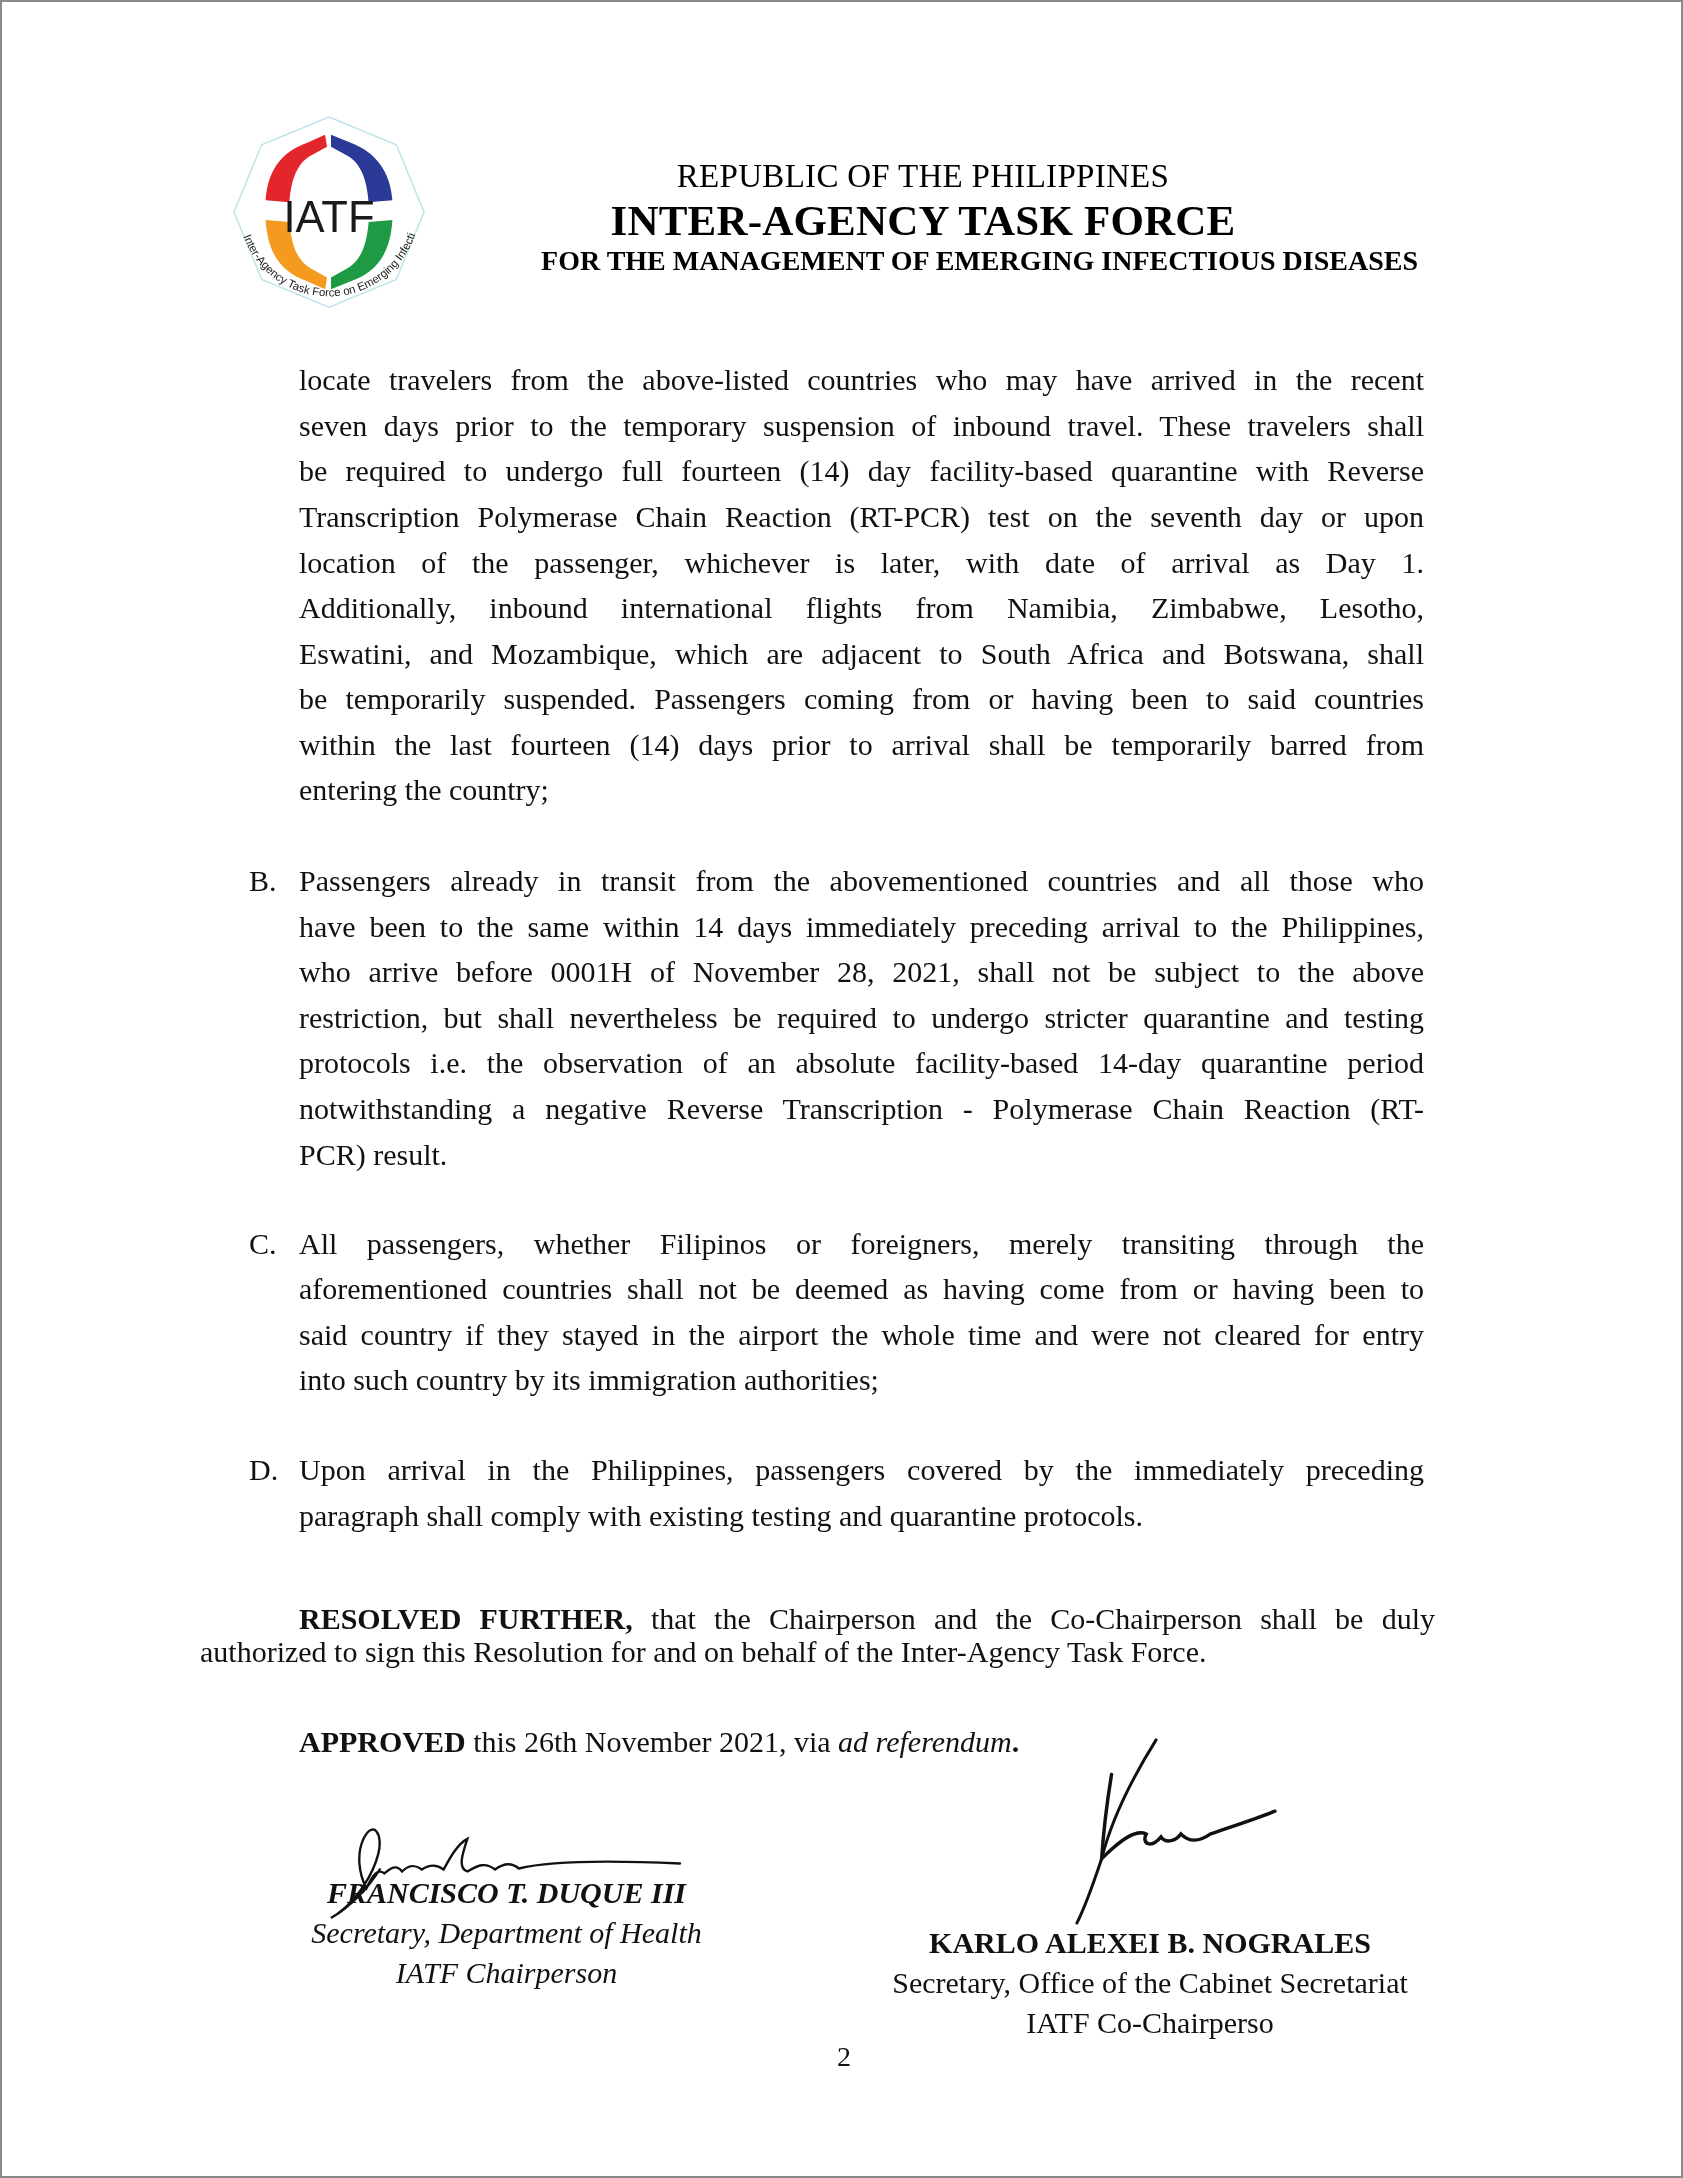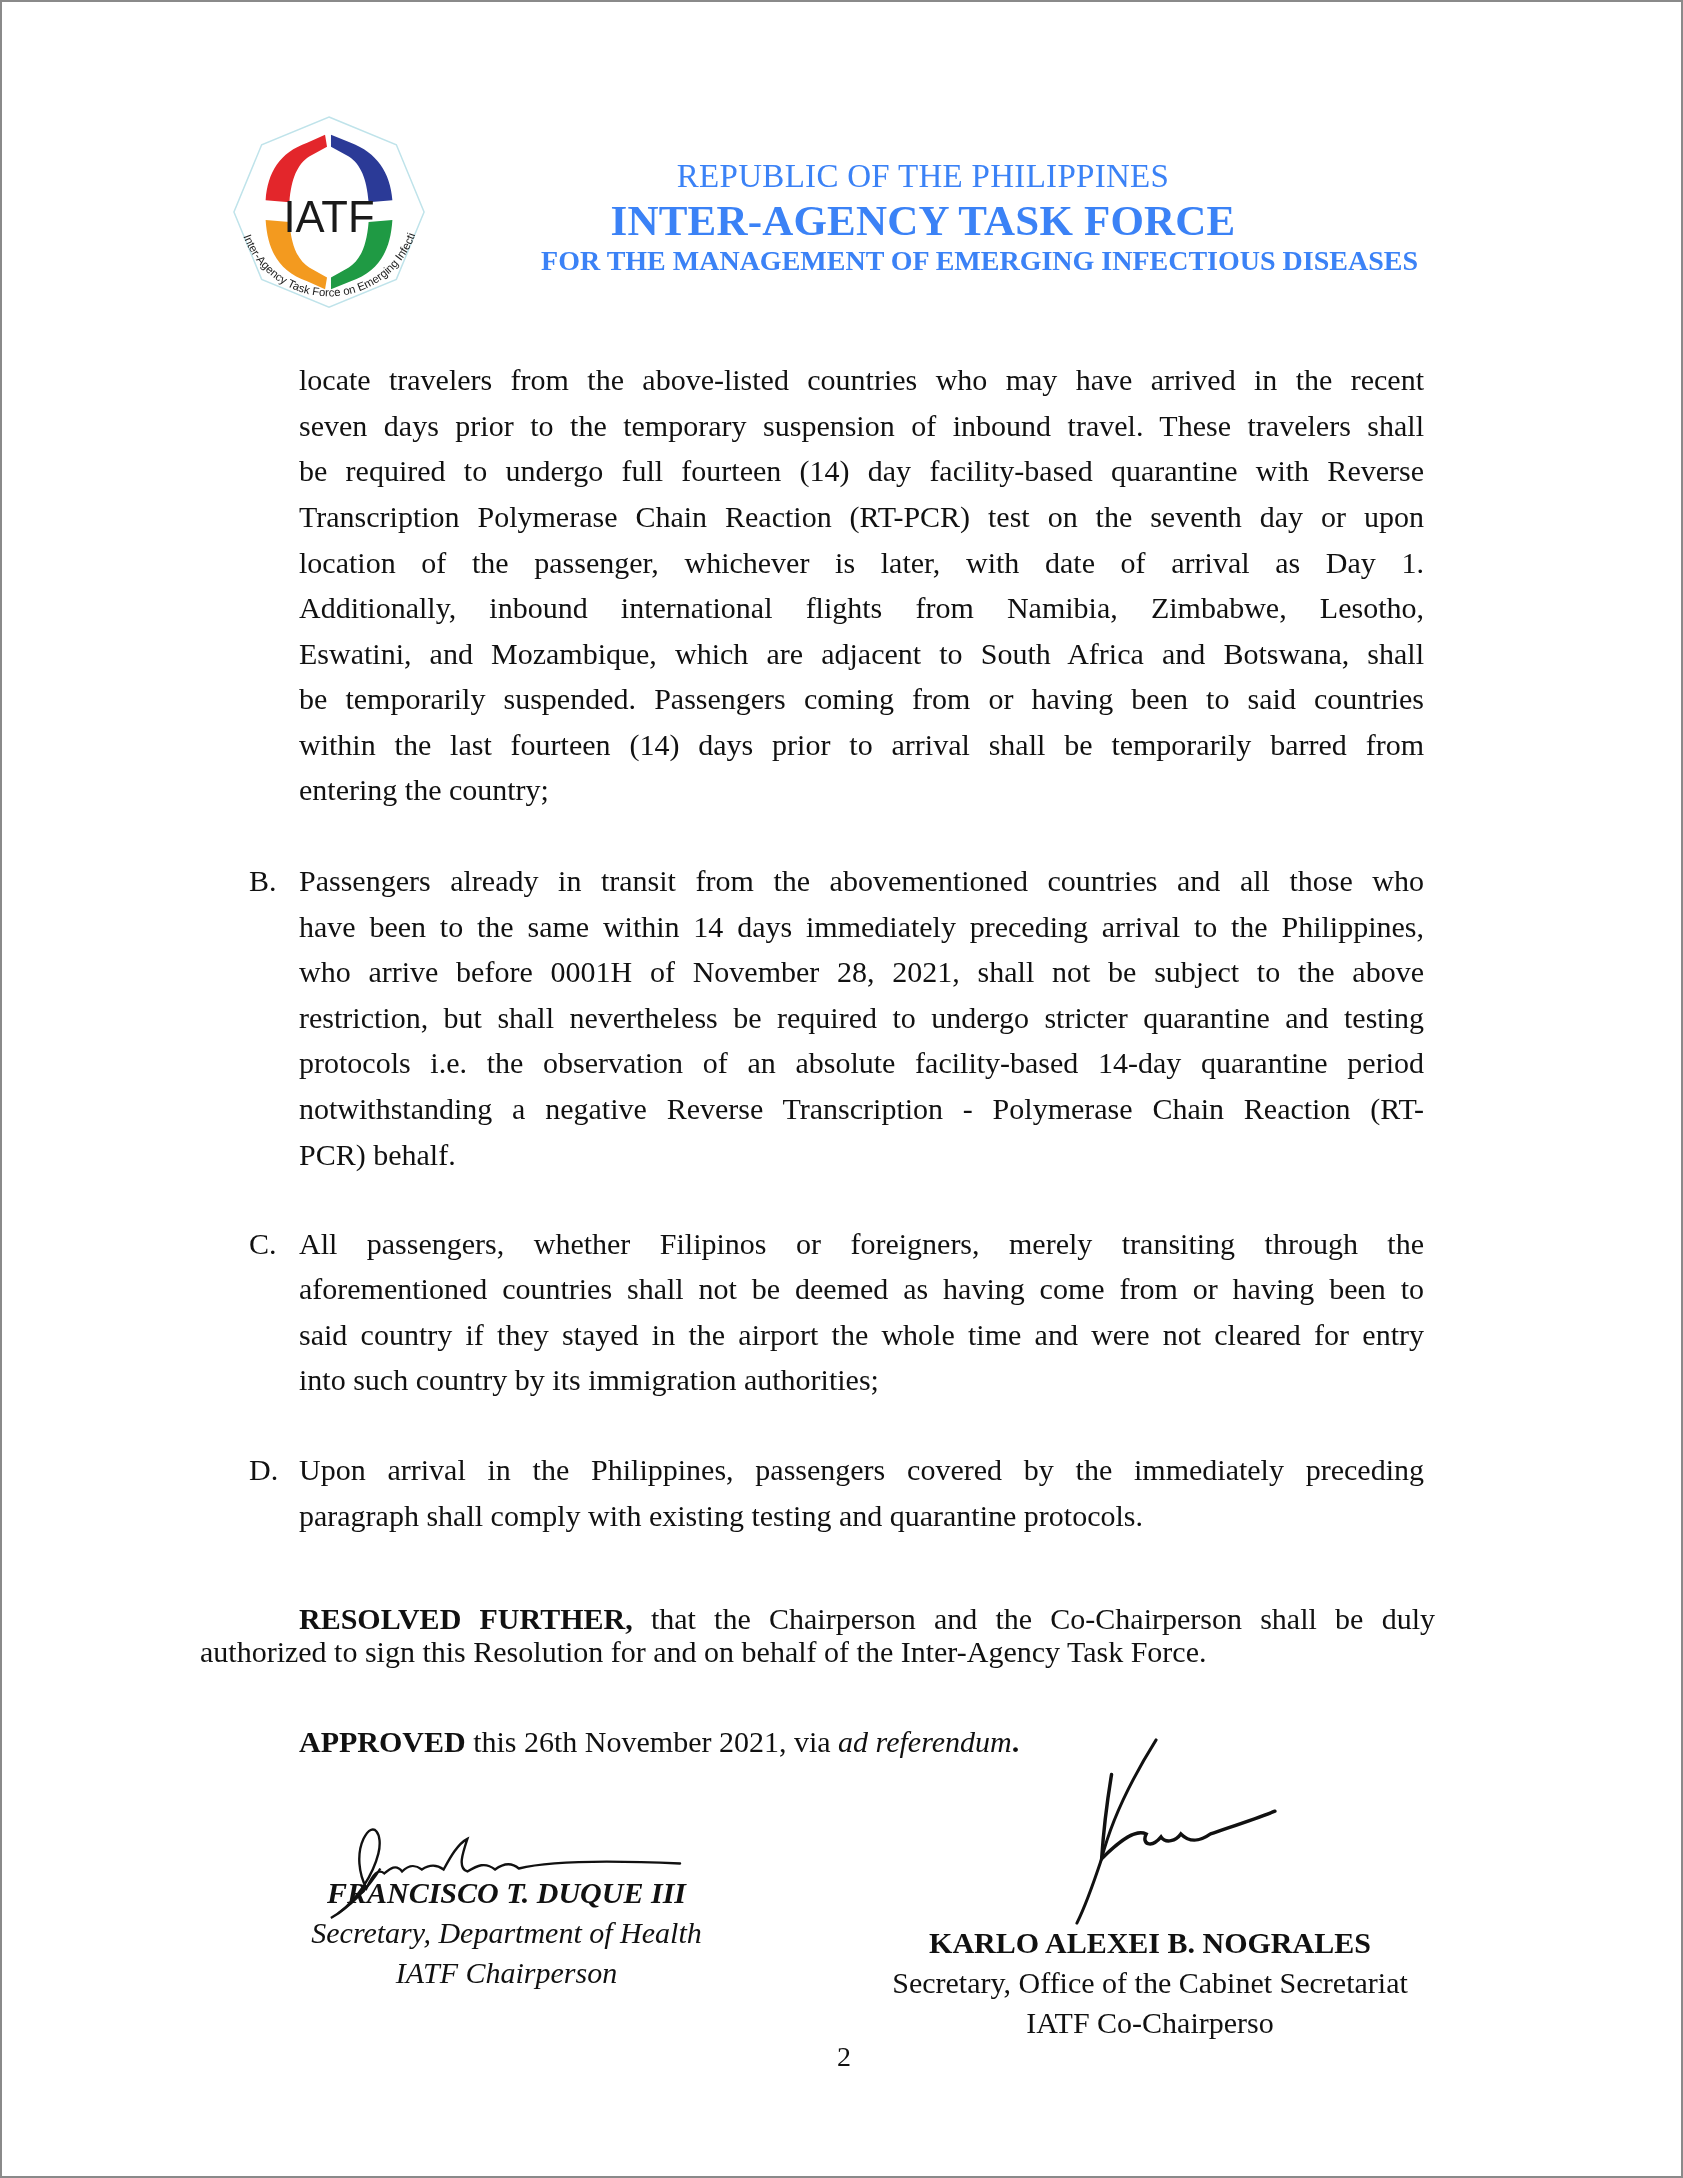--- a/index.html
+++ b/index.html
@@ -3,21 +3,21 @@
 <meta charset="utf-8">
 <style>
   html, body { margin: 0; padding: 0; background: #ffffff; }
   body { width: 1683px; height: 2178px; position: relative; overflow: hidden; }
   .page {
     position: absolute; left: 0; top: 0; width: 1683px; height: 2178px;
     box-sizing: border-box; border: 2px solid #8a8a8a; background: #fff;
     font-family: "Liberation Serif", "DejaVu Serif", serif; color: #111;
   }
   .logo { position: absolute; left: 226px; top: 111px; width: 203px; height: 208px; }
-  .hdr { position: absolute; left: 426px; width: 990px; text-align: center; font-family: "Liberation Serif", serif; color: #3b82f6; white-space: nowrap; }
+  .hdr { position: absolute; left: 426px; width: 990px; text-align: center; font-family: "Liberation Serif", serif; color: #000000; white-space: nowrap; }
   .hdr1 { top: 156px; font-size: 33px; letter-spacing: 0.3px; }
   .hdr2 { top: 194px; font-size: 43px; font-weight: bold; letter-spacing: 0.2px; }
   .hdr3 { top: 243px; font-size: 28px; font-weight: bold; text-align: right; }
 
   .line { position: absolute; font-size: 30px; line-height: 36px; white-space: nowrap; }
   .just { text-align: justify; text-align-last: justify; white-space: normal; }
   .body-col { left: 297px; width: 1125px; }
   .marker { position: absolute; font-size: 30px; line-height: 36px; left: 247px; }
   .sig-block { position: absolute; text-align: center; font-size: 30px; line-height: 40px; }
   .name { font-weight: bold; }
@@ -60,21 +60,21 @@
   </div>
 
   <div>
     <div class="marker" style="top:861px">B.</div>
     <div class="line body-col just" style="top:861px">Passengers already in transit from the abovementioned countries and all those who</div>
     <div class="line body-col just" style="top:907px">have been to the same within 14 days immediately preceding arrival to the Philippines,</div>
     <div class="line body-col just" style="top:952px">who arrive before 0001H of November 28, 2021, shall not be subject to the above</div>
     <div class="line body-col just" style="top:998px">restriction, but shall nevertheless be required to undergo stricter quarantine and testing</div>
     <div class="line body-col just" style="top:1043px">protocols i.e. the observation of an absolute facility-based 14-day quarantine period</div>
     <div class="line body-col just" style="top:1089px">notwithstanding a negative Reverse Transcription - Polymerase Chain Reaction (RT-</div>
-    <div class="line body-col" style="top:1135px">PCR) behalf.</div>
+    <div class="line body-col" style="top:1135px">PCR) result.</div>
   </div>
 
   <div>
     <div class="marker" style="top:1224px">C.</div>
     <div class="line body-col just" style="top:1224px">All passengers, whether Filipinos or foreigners, merely transiting through the</div>
     <div class="line body-col just" style="top:1269px">aforementioned countries shall not be deemed as having come from or having been to</div>
     <div class="line body-col just" style="top:1315px">said country if they stayed in the airport the whole time and were not cleared for entry</div>
     <div class="line body-col" style="top:1360px">into such country by its immigration authorities;</div>
   </div>
 

